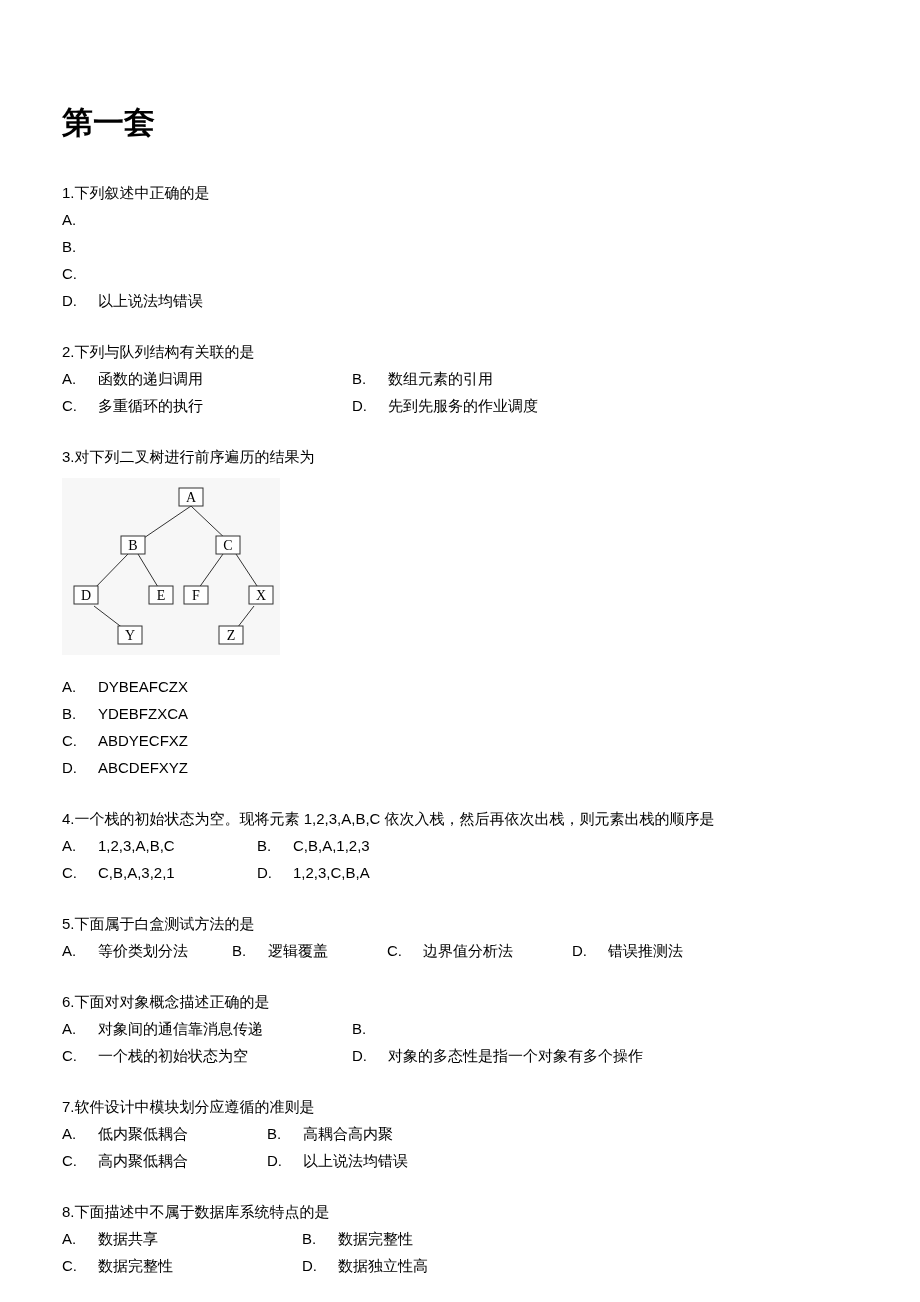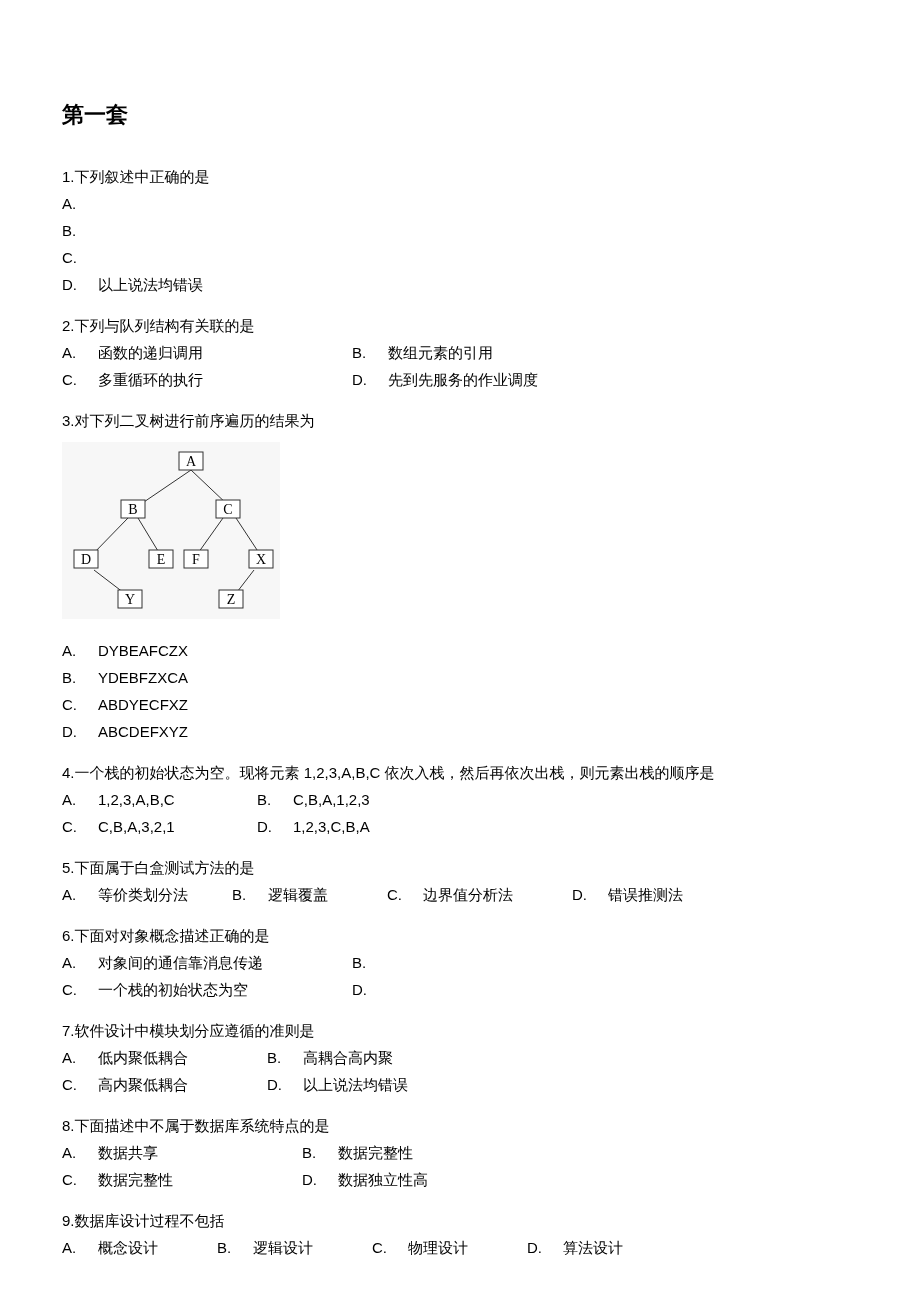--- a/index.html
+++ b/index.html
@@ -6,25 +6,25 @@
     body {
       background: #fff;
       font-family: "Microsoft YaHei", "SimSun", sans-serif;
       color: #000;
       font-size: 15px;
       line-height: 1.8;
       padding: 95px 62px 40px 62px;
       width: 920px;
     }
     .title {
-      font-size: 22px;
+      font-size: 31px;
       font-weight: bold;
       margin-bottom: 28px;
     }
-    .stem { margin-top: 14px; }
+    .stem { margin-top: 24px; }
     .stem.first { margin-top: 14px; }
     .opt-line { display: flex; }
     .opt-cell { display: flex; }
     .opt-letter { min-width: 36px; }
     .opt-text {}
     .tree-container {
       margin: 8px 0 10px 0;
       background: #f7f7f7;
       display: inline-block;
       padding: 6px 4px;
@@ -233,20 +233,21 @@
       <span class="opt-letter">B.</span>
     </div>
 </div>
 <div class="opt-line">
   <div class="opt-cell" style="width:290px;">
       <span class="opt-letter">C.</span>
       <span class="opt-text">一个栈的初始状态为空</span>
     </div>
   <div class="opt-cell">
       <span class="opt-letter">D.</span>
+      <span class="opt-text">对象的多态性是指一个对象有多个操作</span>
     </div>
 </div>
 
 
 <div class="stem">7.软件设计中模块划分应遵循的准则是</div>
 <div class="opt-line">
   <div class="opt-cell" style="width:205px;">
       <span class="opt-letter">A.</span>
       <span class="opt-text">低内聚低耦合</span>
     </div>

